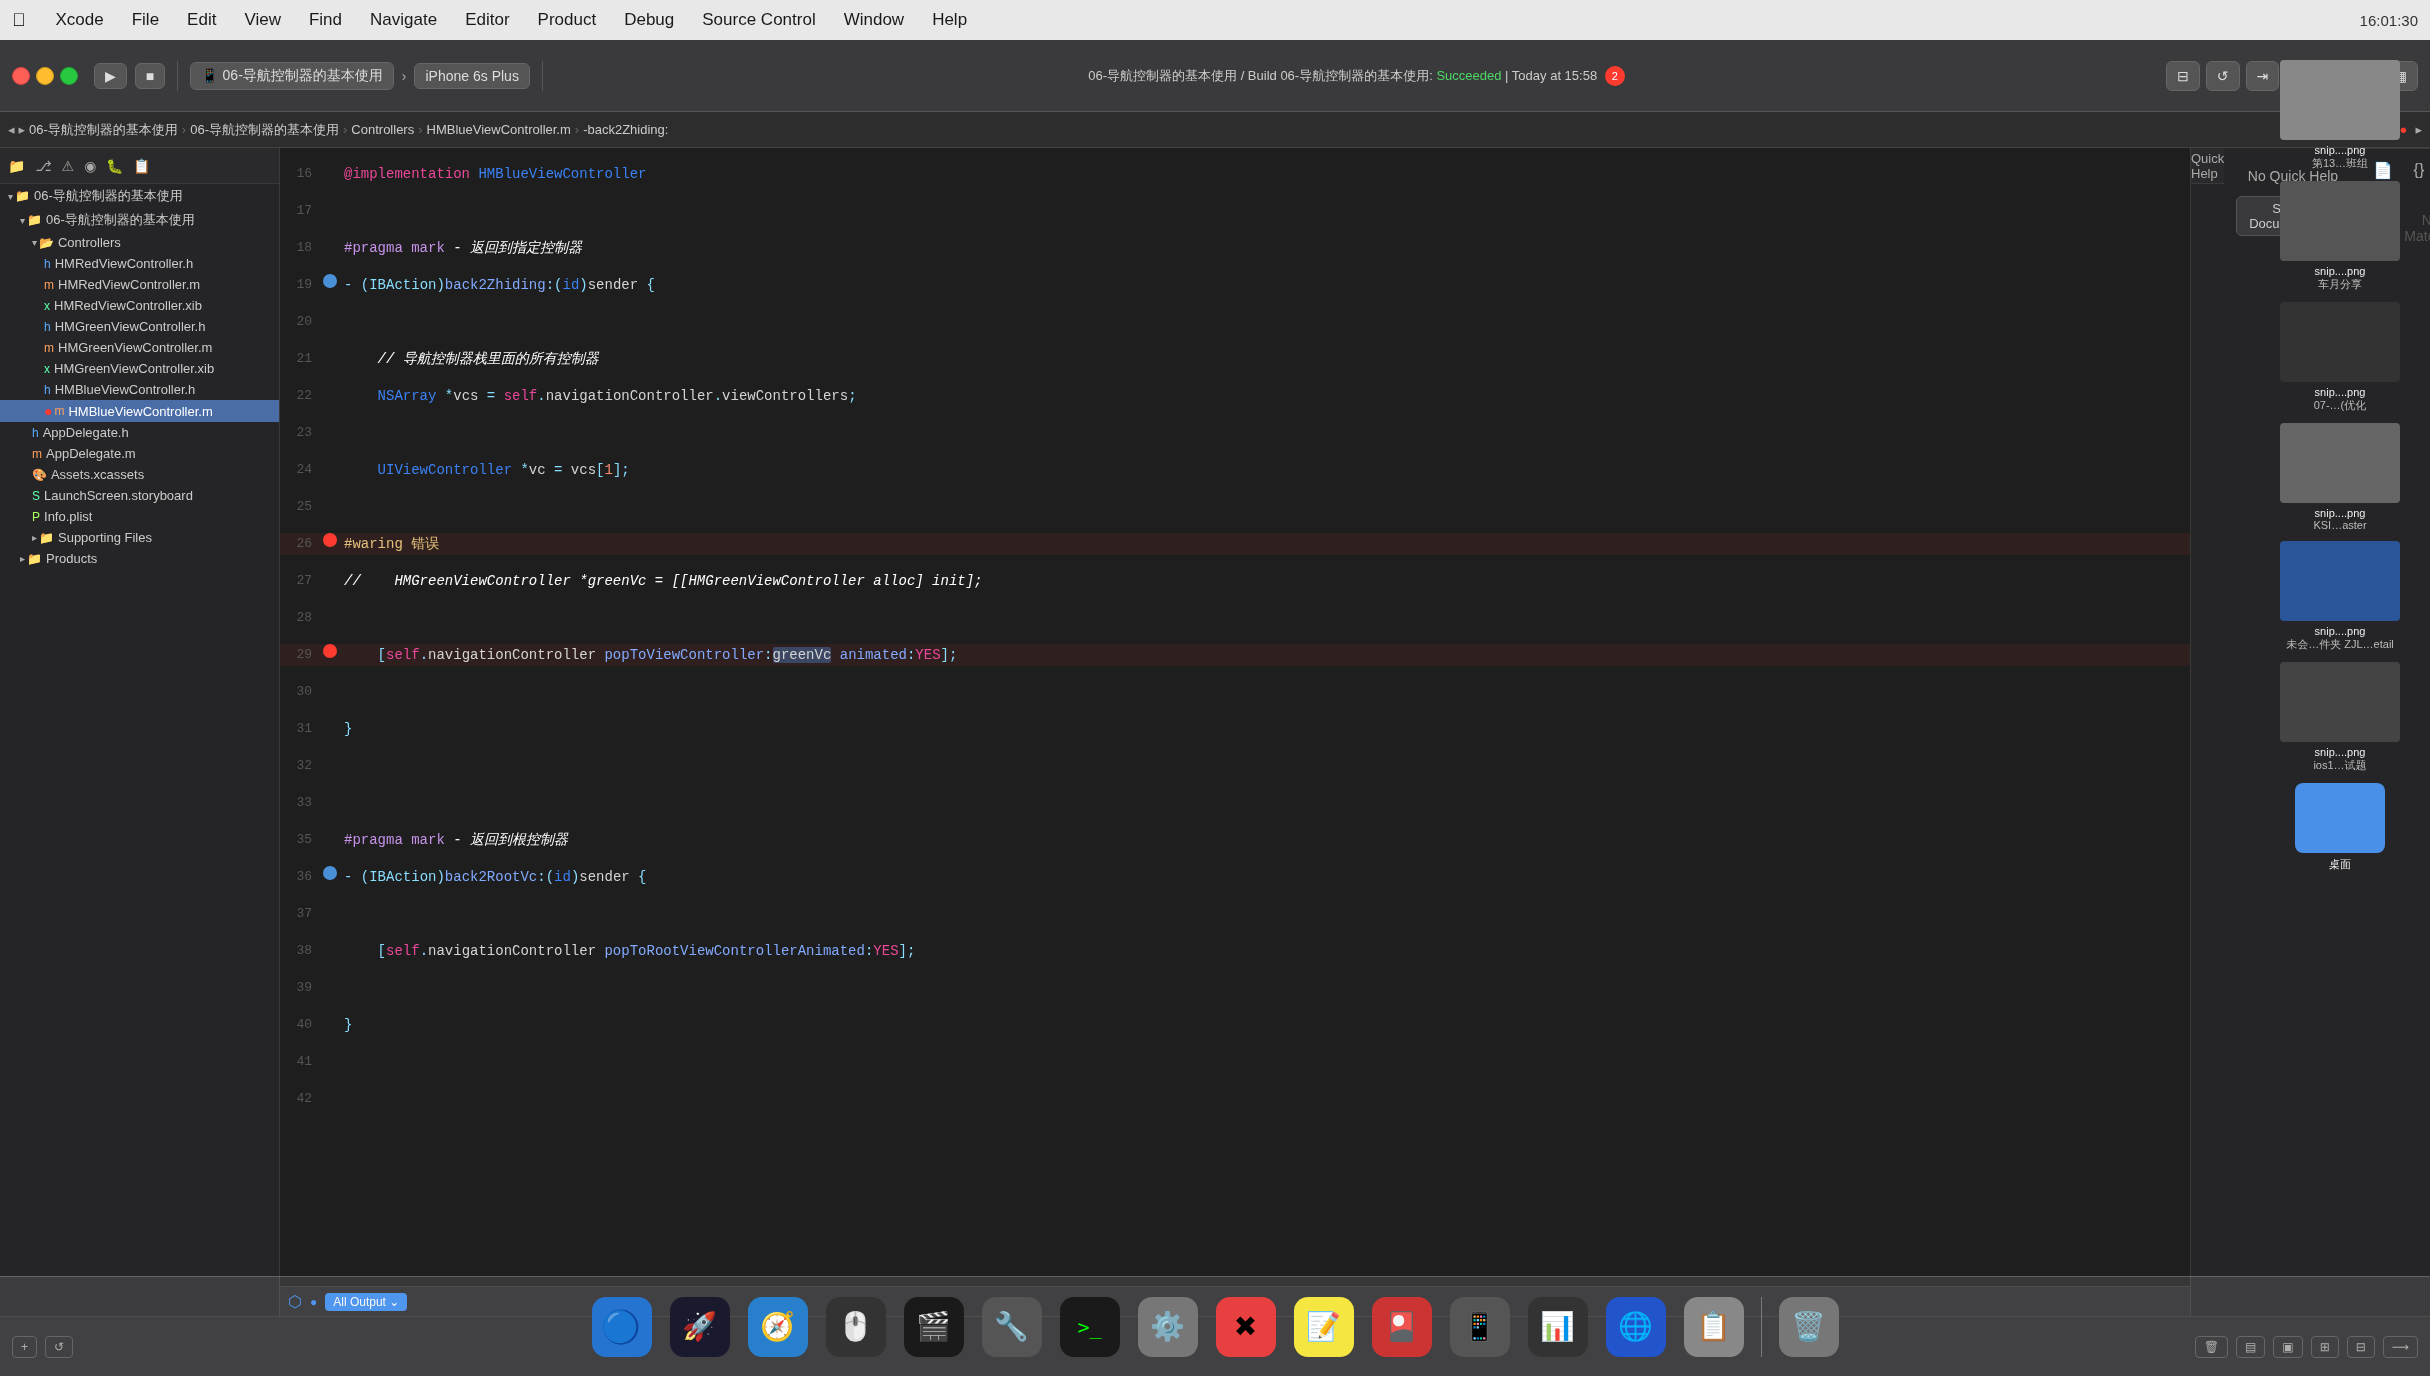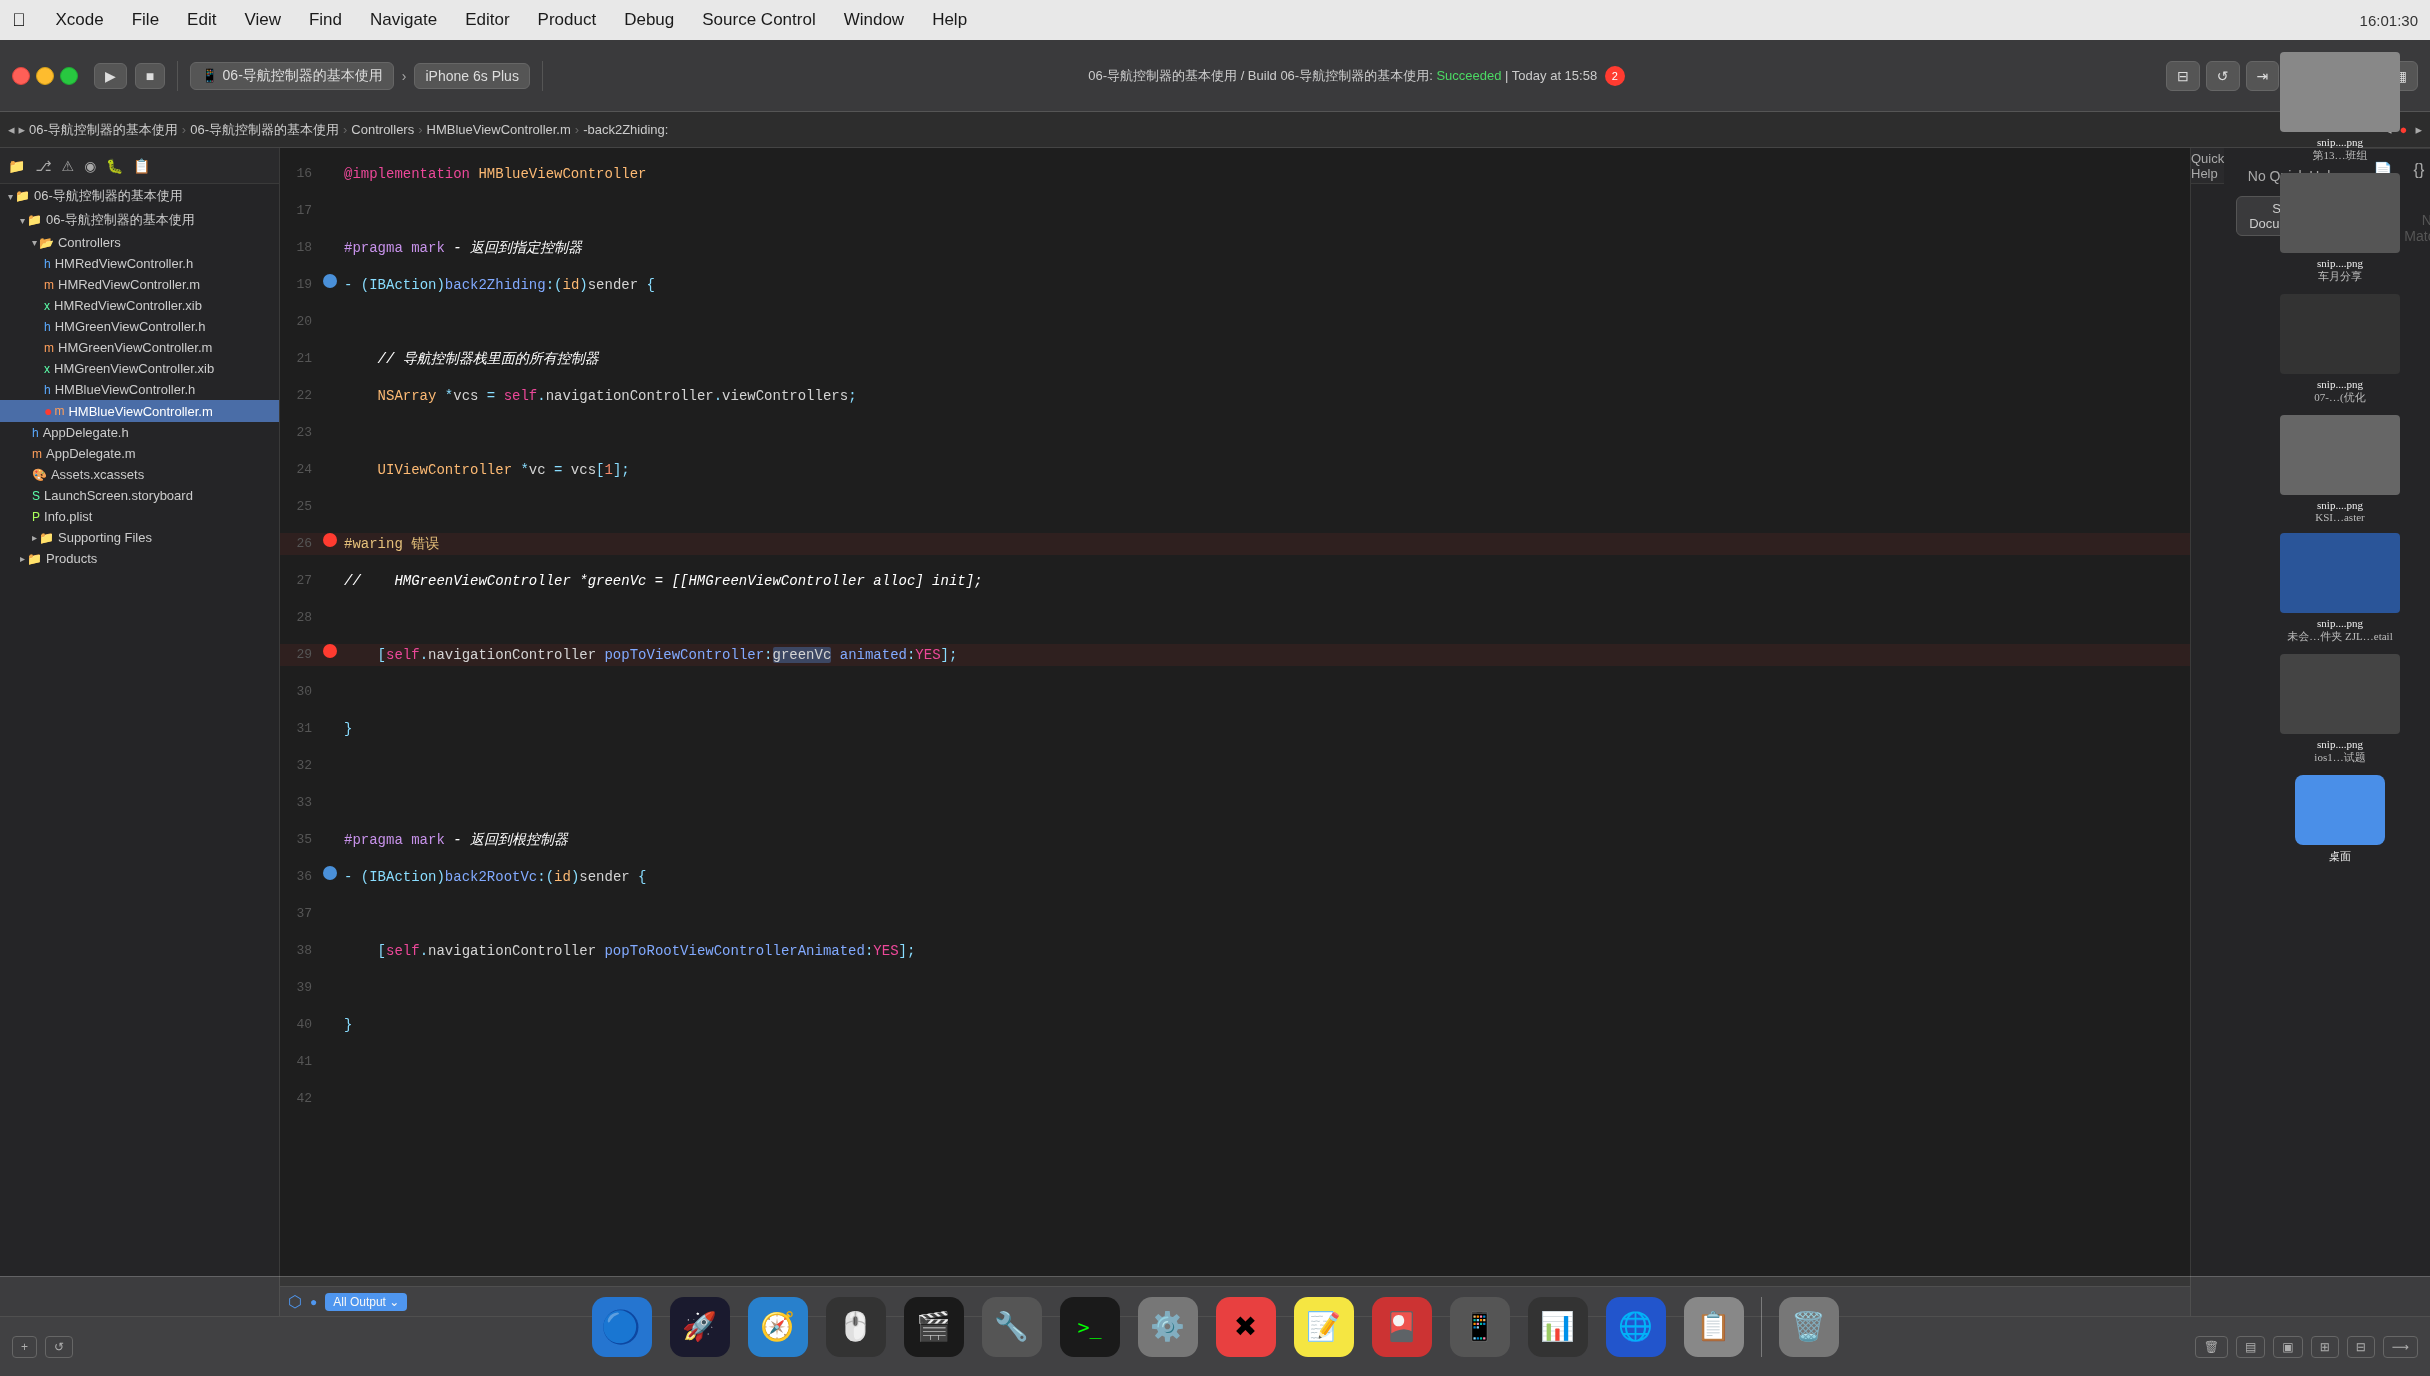--- a/index.html
+++ b/index.html
@@ -186,21 +186,21 @@
       flex: 1;
       padding-left: 4px;
       line-height: 22px;
       white-space: pre;
       color: #d4d4d4;
     }
     
     .kw { color: #ec4899; text-align: right; } 
     .kw2 { color: #89ddff; } 
     .cm { color: #ffffff; font-style: italic; } 
-    .cn { color: #fdba74; } 
+    .cn { color: #3b82f6; } 
     .num { color: #f78c6c; } 
     .fn { color: #82aaff; } 
     .pn { color: #89ddff; } 
     .pp { color: #c792ea; } 
     .sel { background: rgba(74, 109, 167, 0.5); border-radius: 2px; }
     .warning-text { color: #e5c07b; }
     .error-line-bg { background: rgba(255, 59, 48, 0.08); }
 
     
     #editor-status {
@@ -337,30 +337,29 @@
       border-radius: 14px;
       display: flex;
       align-items: center;
       justify-content: center;
       font-size: 28px;
     }
 
     
     #desktop-right {
       position: absolute;
-      top: 44px;
+      top: 52px;
       right: 0;
       width: 180px;
       height: calc(100% - 40px - 100px);
       display: flex;
       flex-direction: column;
       gap: 2px;
       padding: 4px 4px;
       overflow: hidden;
-      font-family: Liberation Serif, serif;
     }
     .desktop-icon-row {
       display: flex;
       flex-direction: column;
       align-items: center;
       padding: 4px;
       cursor: pointer;
       border-radius: 6px;
     }
     .desktop-thumb {

